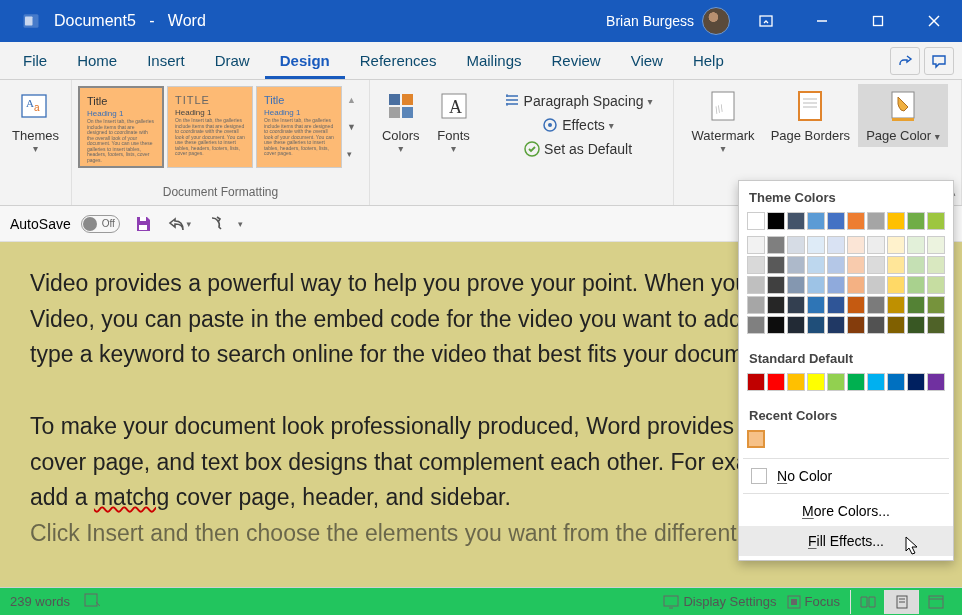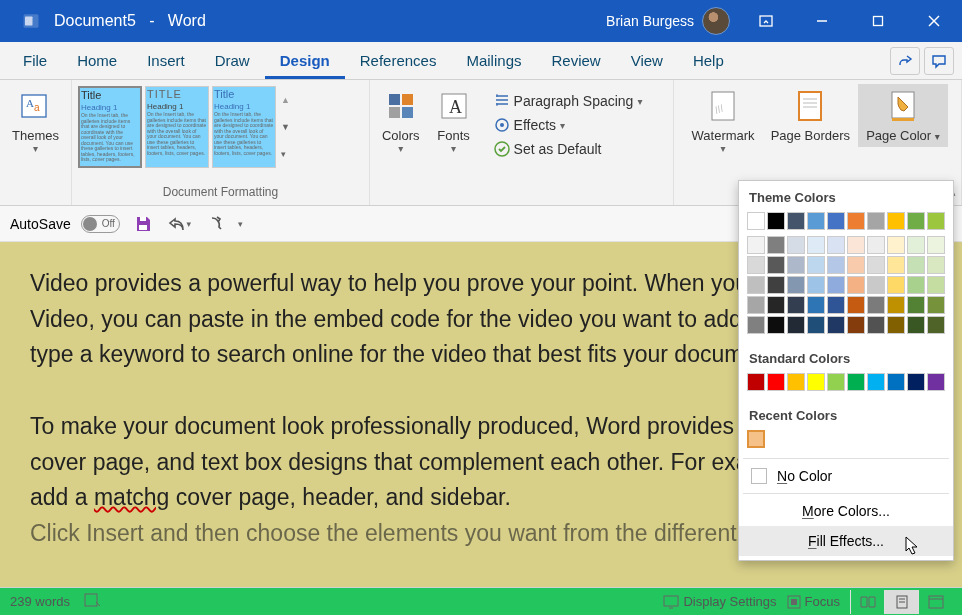--- a/index.html
+++ b/index.html
@@ -27,21 +27,21 @@
 .ribbon-group { border-right: 1px solid #e0e0e0; display: flex; flex-direction: column; padding: 4px; }
 .ribbon-group-content { flex: 1; display: flex; align-items: flex-start; }
 .ribbon-group-label { text-align: center; font-size: 12px; color: #666; padding: 2px 0; }
 .rb-btn { display: flex; flex-direction: column; align-items: center; justify-content: flex-start; padding: 4px 8px; cursor: pointer; font-size: 13px; color: #333; text-align: center; min-width: 48px; }
 .rb-btn.active { background: #d8d8d8; }
 .rb-icon { width: 36px; height: 36px; margin-bottom: 4px; display: flex; align-items: center; justify-content: center; }
 .rb-small-item { display: flex; align-items: center; gap: 4px; padding: 3px 6px; font-size: 14px; color: #333; cursor: pointer; }
 
 
 .thumbs { display: flex; gap: 3px; padding: 2px; }
-.thumb { width: 64px; height: 82px; background: #7dd3fc; border: 1px solid #ccc; font-size: 7px; padding: 1px; overflow: hidden; }
+.thumb { width: 86px; height: 82px; background: #fdba74; border: 1px solid #ccc; font-size: 7px; padding: 7px; overflow: hidden; }
 .thumb.selected { border: 2px solid #888; }
 .thumb .t-title { font-size: 11px; margin-bottom: 2px; }
 .thumb .t-h1 { font-size: 8px; margin-bottom: 1px; }
 .thumb .t-body { font-size: 5px; color: #666; line-height: 1.1; }
 
 
 .qat-row { height: 36px; background: #f7f7f7; display: flex; align-items: center; padding: 0 10px; gap: 10px; border-bottom: 1px solid #e0e0e0; }
 .autosave-toggle { display: inline-flex; align-items: center; border: 1px solid #9a9a9a; border-radius: 10px; height: 18px; padding: 0 4px 0 20px; font-size: 10px; position: relative; color: #666; }
 .autosave-toggle::before { content: ""; position: absolute; left: 1px; top: 1px; width: 14px; height: 14px; border-radius: 50%; background: #8a8a8a; }
 .qat-btn { width: 26px; height: 26px; display: flex; align-items: center; justify-content: center; color: #555; font-size: 16px; cursor: pointer; }
@@ -212,21 +212,21 @@
               <text x="10" y="22" font-size="18" fill="#333" font-family="serif">A</text>
             </svg>
           </div>
         <span>Fonts</span>
         <span style="font-size:10px;color:#666">▾</span>
       </div>
     </div>
   </div>
 
   <div class="ribbon-group" style="flex:0 0 190px">
-    <div class="ribbon-group-content" style="flex-direction:column;align-items:flex-start;gap:2px;padding-top:6px">
+    <div class="ribbon-group-content" style="flex-direction:column;align-items:center;gap:2px;padding-top:6px">
       <div class="rb-small-item">
         <svg width="16" height="16" viewBox="0 0 16 16">
             <path d="M2 3h12M2 7h12M2 11h12" stroke="#3a6fb7" stroke-width="1.5"></path>
             <path d="M3 1v3M3 13v-3" stroke="#3a6fb7"></path>
           </svg>
         <span>Paragraph Spacing</span>
         <span style="font-size:10px;color:#666">▾</span>
       </div>
       <div class="rb-small-item">
         <svg width="16" height="16" viewBox="0 0 16 16">
@@ -399,21 +399,21 @@
         <div class="swatch" style="background: rgb(56, 87, 35);"></div>
       </div>
       <div class="swatch-col">
         <div class="swatch" style="background: rgb(236, 243, 223);"></div>
         <div class="swatch" style="background: rgb(217, 232, 192);"></div>
         <div class="swatch" style="background: rgb(198, 221, 161);"></div>
         <div class="swatch" style="background: rgb(118, 147, 60);"></div>
         <div class="swatch" style="background: rgb(79, 98, 40);"></div>
       </div>
     </div>
-  <div class="cd-section-label">Standard Colors</div>
+  <div class="cd-section-label">Standard Default</div>
   <div class="std-row" id="std-row">
       <div class="swatch" style="background: rgb(192, 0, 0);"></div>
       <div class="swatch" style="background: rgb(255, 0, 0);"></div>
       <div class="swatch" style="background: rgb(255, 192, 0);"></div>
       <div class="swatch" style="background: rgb(255, 255, 0);"></div>
       <div class="swatch" style="background: rgb(146, 208, 80);"></div>
       <div class="swatch" style="background: rgb(0, 176, 80);"></div>
       <div class="swatch" style="background: rgb(0, 176, 240);"></div>
       <div class="swatch" style="background: rgb(0, 112, 192);"></div>
       <div class="swatch" style="background: rgb(0, 32, 96);"></div>

